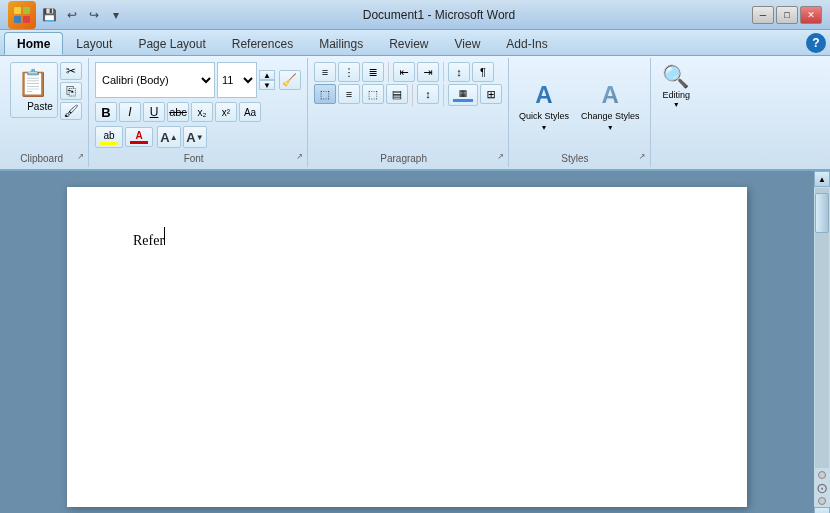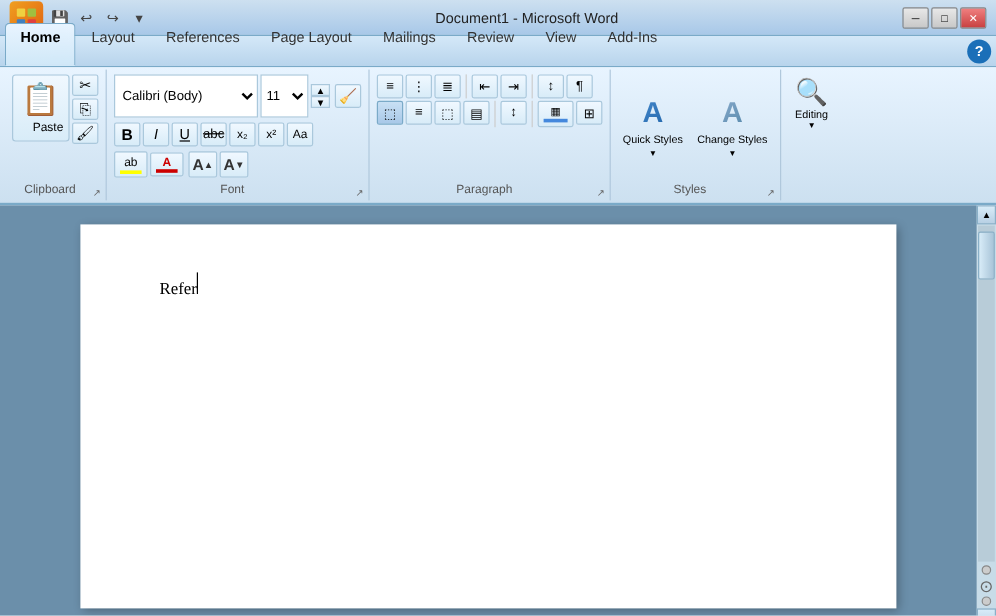--- a/index.html
+++ b/index.html
@@ -45,21 +45,21 @@
     
     .ribbon-tabs {
       background: linear-gradient(to bottom, #d4e8f8, #b8d4ec);
       height: 26px;
       display: flex;
       align-items: flex-end;
       padding: 0 4px;
       border-bottom: 1px solid #7aaac8;
     }
     .tab {
-      padding: 4px 12px 16px;
+      padding: 4px 12px 3px;
       font-size: 12px;
       cursor: pointer;
       border-radius: 4px 4px 0 0;
       border: 1px solid transparent;
       color: #333;
     }
     .tab.active {
       background: linear-gradient(to bottom, #e8f4ff, #d0e8f8);
       border: 1px solid #7aaac8;
       border-bottom: 1px solid #d0e8f8;
@@ -95,21 +95,21 @@
     .ribbon-group:last-child { border-right: none; }
     .group-content { display: flex; align-items: flex-start; gap: 2px; flex: 1; padding: 2px; }
     .group-label {
       font-size: 10px; color: #555; text-align: center;
       padding: 1px 4px;
       width: 100%;
       border-top: none;
       margin-top: auto;
     }
     .group-label-row {
-      display: flex; align-items: flex-end; justify-content: center;
+      display: flex; align-items: flex-start; justify-content: center;
       width: 100%; gap: 2px;
     }
     .expand-icon { font-size: 8px; cursor: pointer; color: #666; }
 
     
     .paste-btn {
       width: 48px; height: 56px;
       background: linear-gradient(to bottom, #f0f8ff, #d8ecf8);
       border: 1px solid #aac8dc;
       border-radius: 3px;
@@ -252,22 +252,22 @@
   <div class="window-controls">
     <button class="wc-btn">─</button>
     <button class="wc-btn">□</button>
     <button class="wc-btn close">✕</button>
   </div>
 </div>
 
 <div class="ribbon-tabs">
   <div class="tab active">Home</div>
   <div class="tab">Layout</div>
+  <div class="tab">Page Layout</div>
   <div class="tab">References</div>
-  <div class="tab">Page Layout</div>
   <div class="tab">Mailings</div>
   <div class="tab">Review</div>
   <div class="tab">View</div>
   <div class="tab">Add-Ins</div>
   <div class="ribbon-help">?</div>
 </div>
 
 <div class="ribbon">
 
   <div class="ribbon-group">

